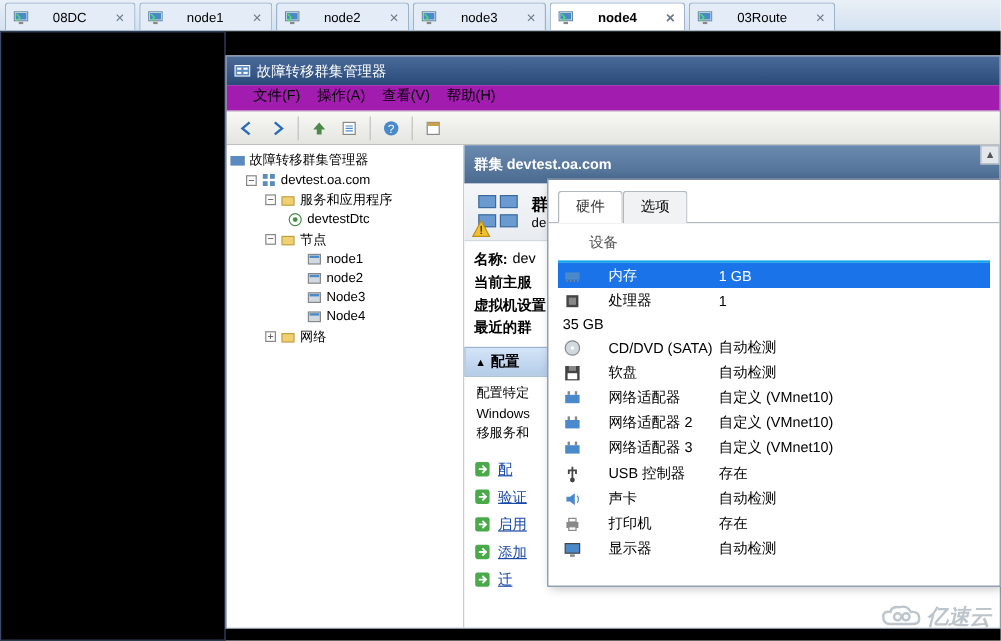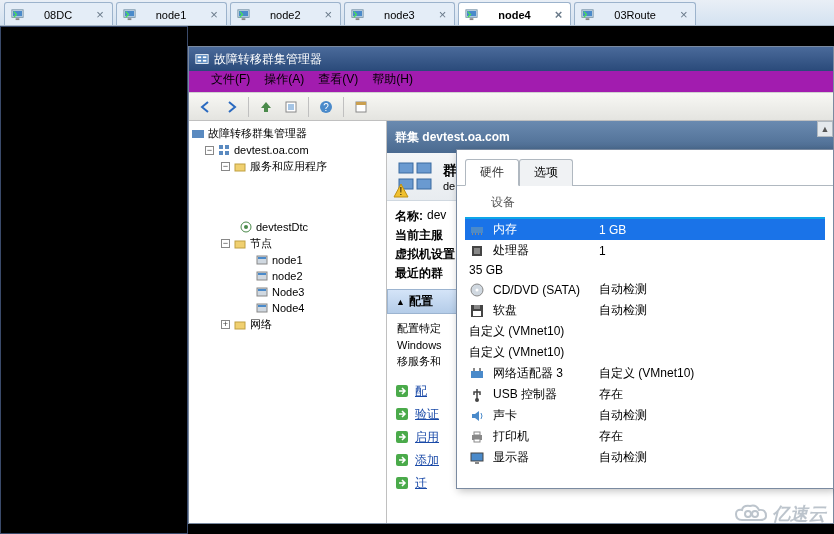--- a/index.html
+++ b/index.html
@@ -24,21 +24,21 @@
 .menu-item { cursor: pointer;}
 .tool-bar { height: 28px; background: linear-gradient(#f8f8f4, #e4e4e0); border-bottom: 1px solid #c0c0c0; display: flex; align-items: center; padding: 0 6px; gap: 3px;}
 .tool-sep { width: 1px; height: 20px; background: #c0c0c0; margin: 0 3px;}
 .tool-btn { width: 22px; height: 22px; display: flex; align-items: center; justify-content: center; border: 1px solid transparent; border-radius: 2px; cursor: pointer;}
 
 .cluster-body { display: flex; height: calc(100% - 74px);}
 .tree-pane { width: 198px; background: #fff; border-right: 1px solid #c0c0c0; padding: 4px 2px; font-size: 11px; overflow: auto;}
 .tree-node { display: flex; align-items: center; padding: 1px 0; gap: 3px; white-space: nowrap; cursor: pointer;}
 .tree-node span.lbl { }
 .expander { width: 9px; height: 9px; border: 1px solid #888; display: flex; align-items: center; justify-content: center; font-size: 9px; line-height: 7px; background:#fff; color:#444;}
-.indent1 { padding-left: 14px;} .indent2 { padding-left: 30px;} .indent3 { padding-left: 48px; margin-top: 44px;} .indent4 { padding-left: 64px;}
+.indent1 { padding-left: 14px;} .indent2 { padding-left: 30px;} .indent3 { padding-left: 48px;} .indent4 { padding-left: 64px;}
 .tree-icon { width: 14px; height: 14px; display:inline-flex; align-items:center; justify-content:center;}
 
 .detail-pane { flex: 1; background: #fff; position: relative;}
 .detail-header { height: 32px; background: linear-gradient(#6a8ab0, #4a6a90); color: #fff; display: flex; align-items: center; padding: 0 8px; font-size: 12px; font-weight: bold;}
 .detail-banner { height: 48px; background: linear-gradient(#f4f6f8,#e8ecf0); border-bottom: 1px solid #d0d8e0; display: flex; align-items: center; padding: 4px 8px; gap: 8px;}
 .banner-icon { width: 40px; height: 40px; position:relative;}
 .warn-badge { position:absolute; bottom:-2px; left:-2px; width:16px; height:16px;}
 .detail-fields { padding: 6px 8px; font-size: 12px;}
 .detail-fields .row { display:flex; gap:4px; padding:1px 0;}
 .detail-fields .k { font-weight: bold;}
@@ -51,21 +51,21 @@
 .vm-dialog { position: absolute; left: 456px; top: 149px; width: 378px; height: 340px; background: #fff; border: 1px solid #7a8aa0; box-shadow: 2px 2px 8px rgba(0,0,0,0.25);}
 .vm-title { height: 30px; border-bottom: 1px solid #d0d4d8; display: flex; align-items: center; justify-content:center; font-size: 13px; color: #555; position:relative;}
 .vm-tabs { display: flex; padding: 8px 8px 0; gap: 0; border-bottom: 1px solid #b0b8c0;}
 .vm-tab { padding: 4px 14px; font-size: 12px; border: 1px solid #b0b8c0; border-bottom: none; background: #f0f2f4; border-radius: 3px 3px 0 0; cursor:pointer; position:relative; top:1px;}
 .vm-tab.active { background: #fff; border-bottom: 1px solid #fff; color:#333;}
 .device-pane { padding: 0 8px;}
 .device-header { display: flex; font-size: 12px; color: #555; padding: 8px 4px 6px; border-bottom: 2px solid #0ea5e9;}
 .device-header .c1 { width: 130px; padding-left: 22px;} .device-header .c2 { flex:1;}
 .device-list { }
 .device-row { display: flex; align-items: center; font-size: 12px; padding: 2px 4px; cursor: pointer;}
-.device-row .c1 { width: 130px; display:flex; align-items:center; gap:8px;} .device-row .c2 { flex:1;}
+.device-row .c1 { width: 130px; display:flex; align-items:center; gap:22px;} .device-row .c2 { flex:1;}
 .device-row.sel { background: #1a73e8; color: #fff;}
 .dev-icon { width: 16px; height: 16px; display:inline-flex; align-items:center; justify-content:center;}
 
 
 .watermark { position: absolute; right: 8px; bottom: 8px; font-size: 18px; color: #bcc4cc; font-weight: bold; display: flex; align-items: center; gap:4px; font-style:italic;}
 .watermark svg { width: 34px; height: 20px; }
 
 .scroll-up { position:absolute; right:0; top:0; width:16px; height:16px; background:#e4e8ec; border:1px solid #b0b8c0; display:flex; align-items:center; justify-content:center; font-size:9px; color:#555;}
 </style>
 </head>
@@ -440,23 +440,43 @@
                 <rect x="2" y="2" width="12" height="12" fill="#444"></rect>
                 <rect x="5" y="2" width="6" height="4" fill="#888"></rect>
                 <rect x="4" y="8" width="8" height="5" fill="#fff"></rect>
               </svg>
             </span>
             <span>软盘</span>
           </div>
           <div class="c2">自动检测</div>
         </div>
         <div class="device-row">
+          <div class="c1">
+            <span class="dev-icon">
+              <svg viewBox="0 0 16 16">
+                <rect x="2" y="5" width="12" height="7" fill="#4a8aca"></rect>
+                <rect x="4" y="2" width="2" height="3" fill="#888"></rect>
+                <rect x="10" y="2" width="2" height="3" fill="#888"></rect>
+              </svg>
+            </span>
+            <span>网络适配器</span>
+          </div>
           <div class="c2">自定义 (VMnet10)</div>
         </div>
         <div class="device-row">
+          <div class="c1">
+            <span class="dev-icon">
+              <svg viewBox="0 0 16 16">
+                <rect x="2" y="5" width="12" height="7" fill="#4a8aca"></rect>
+                <rect x="4" y="2" width="2" height="3" fill="#888"></rect>
+                <rect x="10" y="2" width="2" height="3" fill="#888"></rect>
+              </svg>
+            </span>
+            <span>网络适配器 2</span>
+          </div>
           <div class="c2">自定义 (VMnet10)</div>
         </div>
         <div class="device-row">
           <div class="c1">
             <span class="dev-icon">
               <svg viewBox="0 0 16 16">
                 <rect x="2" y="5" width="12" height="7" fill="#4a8aca"></rect>
                 <rect x="4" y="2" width="2" height="3" fill="#888"></rect>
                 <rect x="10" y="2" width="2" height="3" fill="#888"></rect>
               </svg>

